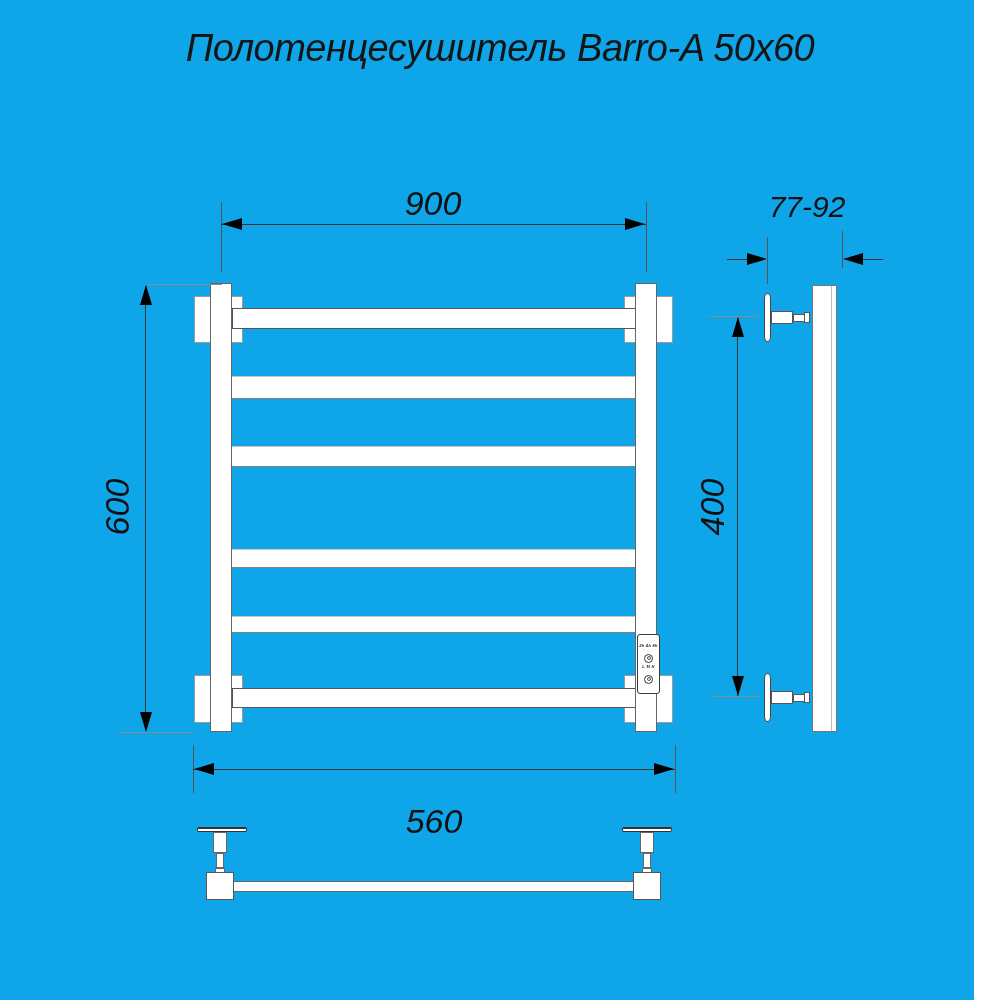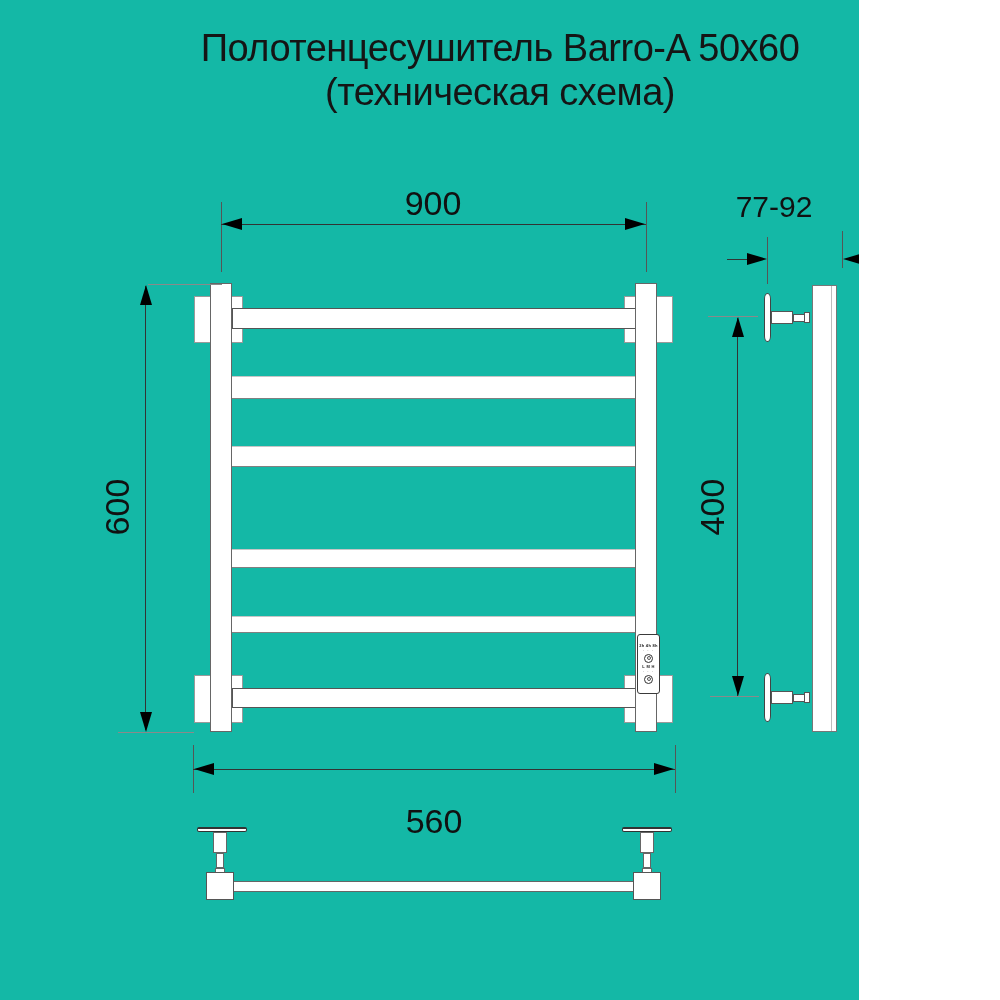--- a/index.html
+++ b/index.html
@@ -1,17 +1,17 @@
 <!DOCTYPE html>
 <html><head>
 <meta charset="utf-8">
 <style>
   html,body{margin:0;padding:0;background:#fff;}
-  #canvas{position:relative;width:859px;height:1000px;background:#14b8a6;
-          font-family:"Liberation Sans", sans-serif;color:#1a1a1a;overflow:hidden;}
+  #canvas{position:relative;width:974px;height:1000px;background:#0ea5e9;
+          font-family:"Liberation Sans", sans-serif;color:#1a1a1a;overflow:hidden;font-style:italic;}
   .abs{position:absolute;box-sizing:border-box;}
   
   .hline{height:1px;background:#555;}
   .vline{width:1px;background:#555;}
   .tick{background:#8a8a8a;}
   .rect{background:#fff;border:1px solid #666;}
   .bracket{background:#fff;border:1px solid #9a9a9a;}
   .tube-dark{background:#fff;border:1px solid #555;}
   .tube-light{background:#fff;border-top:1px solid #c6c6c6;border-bottom:1px solid #808080;}
   
@@ -38,21 +38,20 @@
   
   .z1{z-index:1}.z2{z-index:2}.z3{z-index:3}.z6{z-index:6}
 </style>
 </head>
 <body>
 
 <div id="canvas">
 
   <div class="abs title">
     <div>Полотенцесушитель Barro-A 50x60</div>
-    <div>(техническая схема)</div>
   </div>
 
   <div class="abs bracket z1" style="left:194px;top:296px;width:49px;height:47px;"></div>
   <div class="abs bracket z1" style="left:624px;top:296px;width:49px;height:47px;"></div>
   <div class="abs bracket z1" style="left:194px;top:675px;width:49px;height:48px;"></div>
   <div class="abs bracket z1" style="left:624px;top:675px;width:49px;height:48px;"></div>
 
   <div class="abs tube-dark z2" style="left:232px;top:308px;width:404px;height:21px;"></div>
   <div class="abs tube-light z2" style="left:232px;top:376px;width:404px;height:23px;"></div>
   <div class="abs tube-light z2" style="left:232px;top:446px;width:404px;height:21px;"></div>
@@ -99,21 +98,21 @@
   <div class="abs z3" style="left:764px;top:293px;width:7px;height:49px;border:1px solid #444;border-radius:50%/6px;background:#fff;"></div>
   <div class="abs rect z3" style="left:771px;top:311px;width:22px;height:13px;border-color:#555;"></div>
   <div class="abs rect z3" style="left:793px;top:314px;width:12px;height:8px;border-color:#555;"></div>
   <div class="abs rect z3" style="left:804px;top:312px;width:6px;height:11px;border-color:#555;"></div>
 
   <div class="abs z3" style="left:764px;top:673px;width:7px;height:49px;border:1px solid #444;border-radius:50%/6px;background:#fff;"></div>
   <div class="abs rect z3" style="left:771px;top:691px;width:22px;height:13px;border-color:#555;"></div>
   <div class="abs rect z3" style="left:793px;top:694px;width:12px;height:8px;border-color:#555;"></div>
   <div class="abs rect z3" style="left:804px;top:692px;width:6px;height:11px;border-color:#555;"></div>
 
-  <div class="abs dimnum-small z6" style="left:714px;top:190px;width:120px;">77-92</div>
+  <div class="abs dimnum-small z6" style="left:747px;top:190px;width:120px;">77-92</div>
   <div class="abs vline z6" style="left:767px;top:237px;height:47px;"></div>
   <div class="abs vline z6" style="left:842px;top:231px;height:37px;"></div>
   <div class="abs hline z6" style="left:727px;top:259px;width:20px;background:#333;"></div>
   <div class="abs arr arr-right z6" style="left:747px;top:253px;"></div>
   <div class="abs arr arr-left z6" style="left:843px;top:253px;"></div>
   <div class="abs hline z6" style="left:863px;top:259px;width:20px;background:#333;"></div>
 
   <div class="abs vline z6" style="left:737px;top:318px;height:378px;background:#333;"></div>
   <div class="abs arr arr-up z6" style="left:732px;top:317px;"></div>
   <div class="abs arr arr-down z6" style="left:732px;top:676px;"></div>

